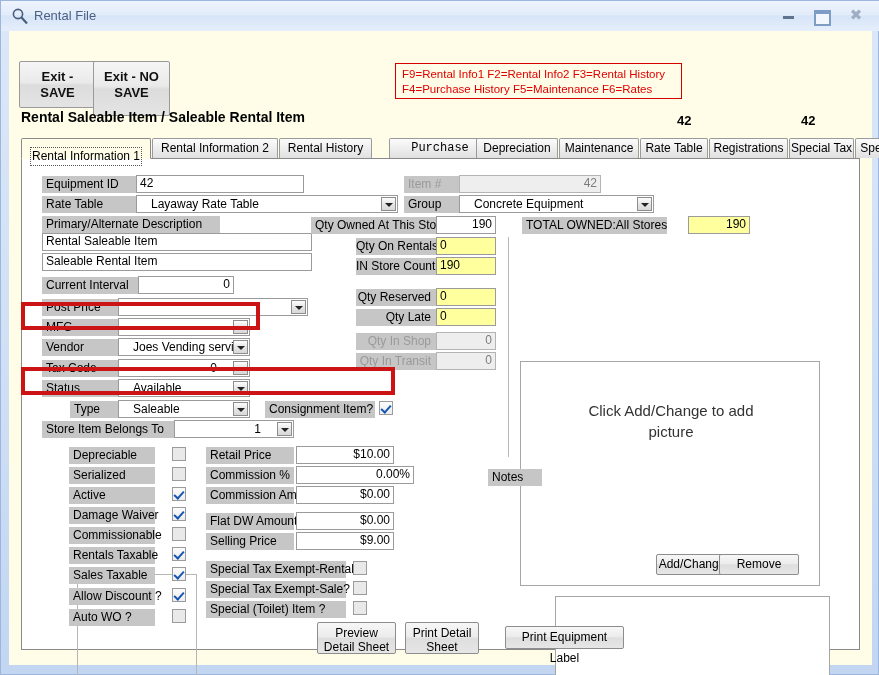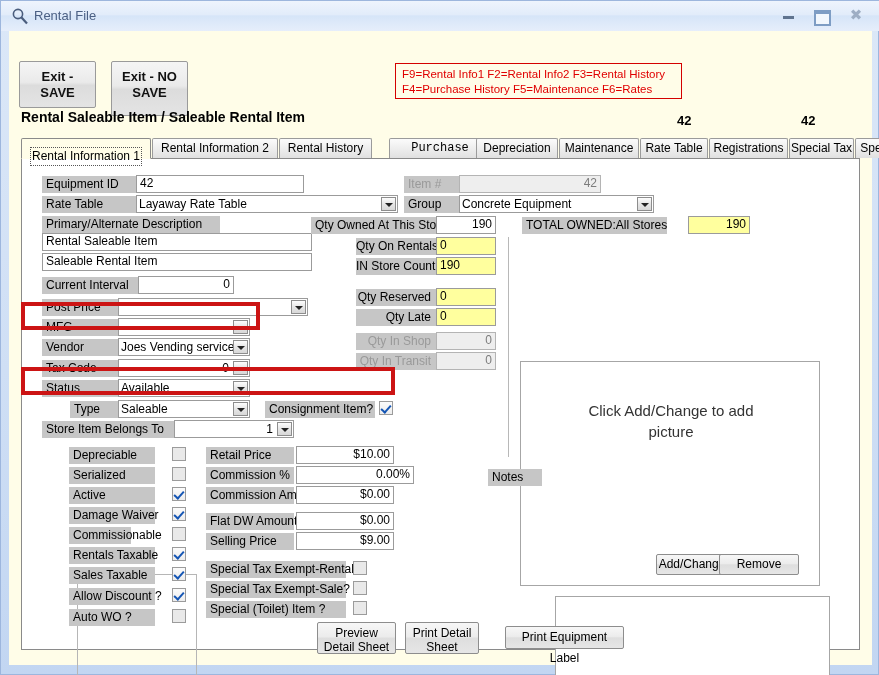--- a/index.html
+++ b/index.html
@@ -55,21 +55,21 @@
     border:1px solid #9a9a9a;
     border-radius:2px;
     text-align:center;
     font-size:13px;font-weight:bold;color:#111;
     line-height:16px;
     padding-top:7px;
     cursor:default;
   }
   .exitbtn .l2{display:block;}
   #exit-save{left:10px;top:30px;width:77px;height:47px;}
-  #exit-nosave{left:102px;top:30px;width:77px;height:55px;}
+  #exit-nosave{left:84px;top:30px;width:77px;height:55px;}
 
   .fkeybox{
     position:absolute;left:386px;top:32px;width:287px;height:36px;
     box-sizing:border-box;
     border:1px solid #d40000;
     color:#e00000;
     font-size:11.5px;
     line-height:15px;
     padding:3px 0 0 6px;
     background:#fffde8;
@@ -140,21 +140,21 @@
     padding:0 3px;color:#000;white-space:nowrap;
     overflow:hidden;
   }
   .txt.num{text-align:right;}
   .txt.yel{background:#ffff9e;}
   .txt.dis{background:#eeeeee;color:#7c7c7c;border:1px solid #b4b4b4;}
   .combo{
     position:absolute;box-sizing:border-box;
     background:#ffffff;border:1px solid #9b9b9b;
     height:18px;font-size:12px;line-height:16px;
-    color:#000;padding:0 2px;overflow:hidden;white-space:nowrap;
+    color:#000;padding:0 14px;overflow:hidden;white-space:nowrap;
   }
   .combo .arrow{
     position:absolute;right:1px;top:1px;width:15px;height:14px;
     background:linear-gradient(to bottom,#fdfdfd,#e6e6e6 50%,#d8d8d8);
     border:1px solid #8d8d8d;
     box-sizing:border-box;
   }
   .combo .arrow:after{
     content:"";position:absolute;left:3px;top:5px;
     border-left:4px solid transparent;border-right:4px solid transparent;
@@ -384,21 +384,21 @@
 
       <div class="lbl" style="left:47px;top:308px;width:86px;">Serialized</div>
       <div class="chk off" style="left:150px;top:308px;"></div>
 
       <div class="lbl" style="left:47px;top:328px;width:86px;">Active</div>
       <div class="chk on" style="left:150px;top:328px;"></div>
 
       <div class="lbl" style="left:47px;top:348px;width:86px;">Damage Waiver</div>
       <div class="chk on" style="left:150px;top:348px;"></div>
 
-      <div class="lbl" style="left:47px;top:368px;width:62px;">Commissionable</div>
+      <div class="lbl" style="left:47px;top:368px;width:86px;">Commissionable</div>
       <div class="chk off" style="left:150px;top:368px;"></div>
 
       <div class="lbl" style="left:47px;top:388px;width:86px;">Rentals Taxable</div>
       <div class="chk on" style="left:150px;top:388px;"></div>
 
       <div class="lbl" style="left:47px;top:408px;width:86px;">Sales Taxable</div>
       <div class="chk on" style="left:150px;top:408px;"></div>
 
       <div class="lbl" style="left:47px;top:429px;width:86px;">Allow Discount ?</div>
       <div class="chk on" style="left:150px;top:429px;"></div>

